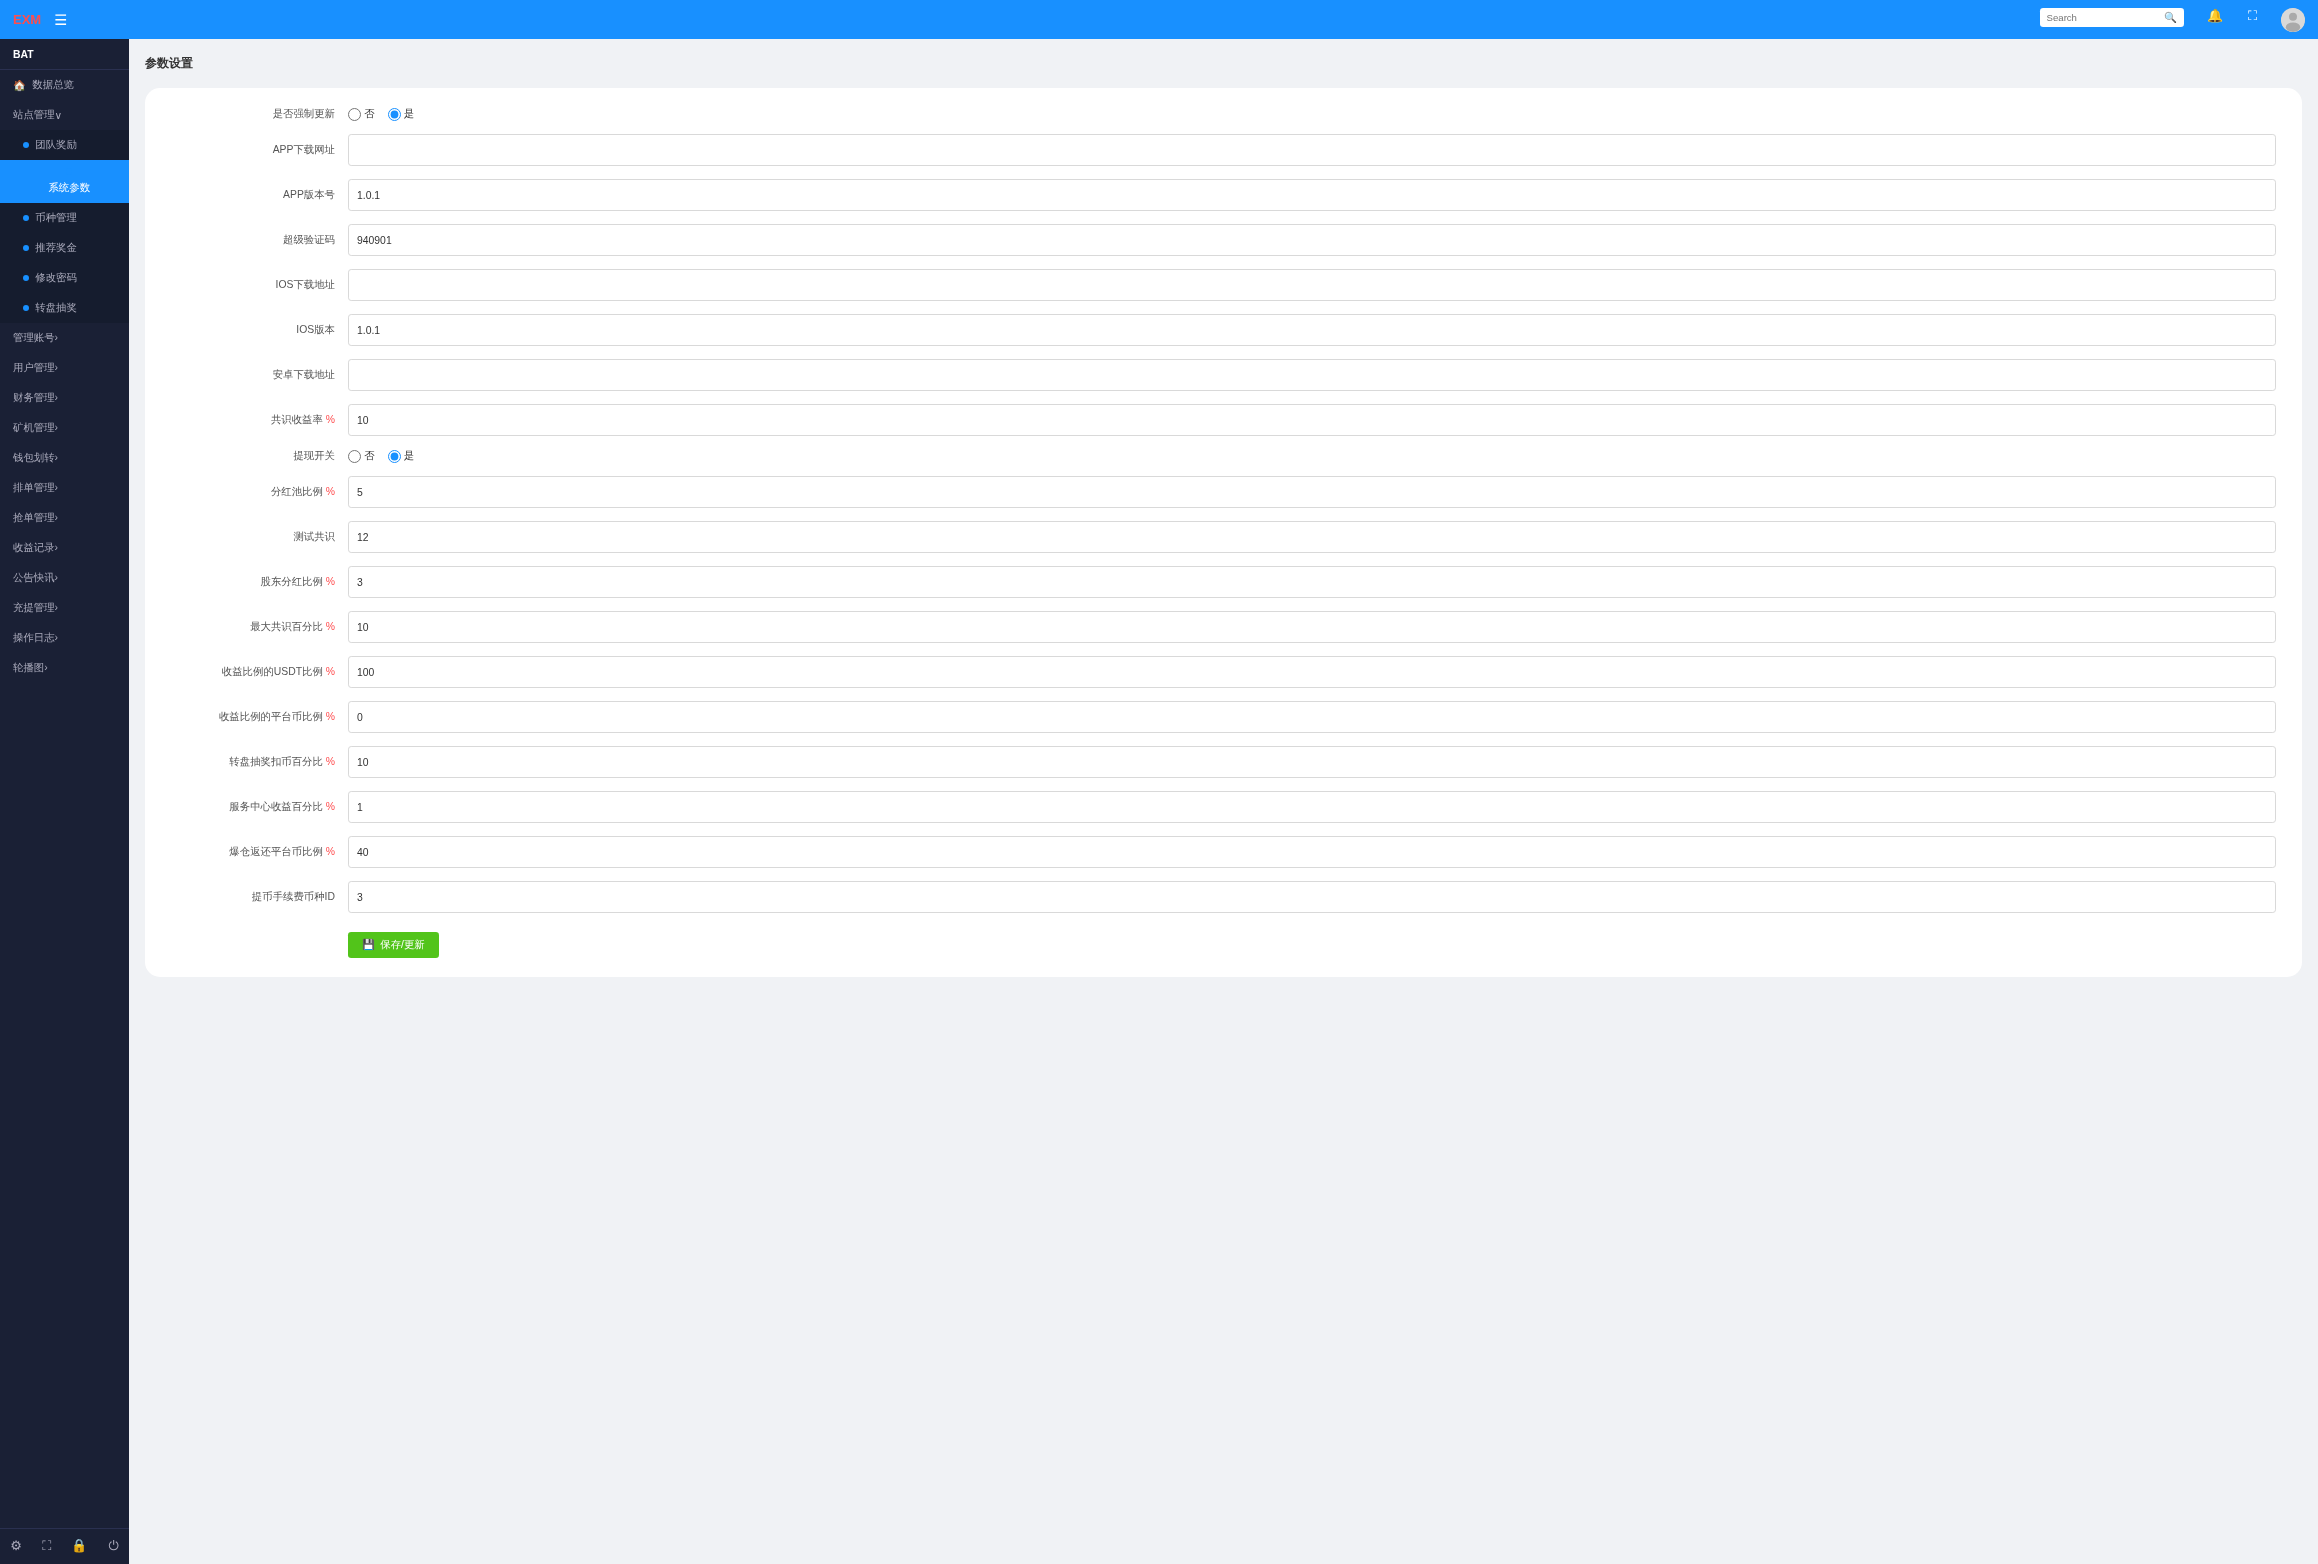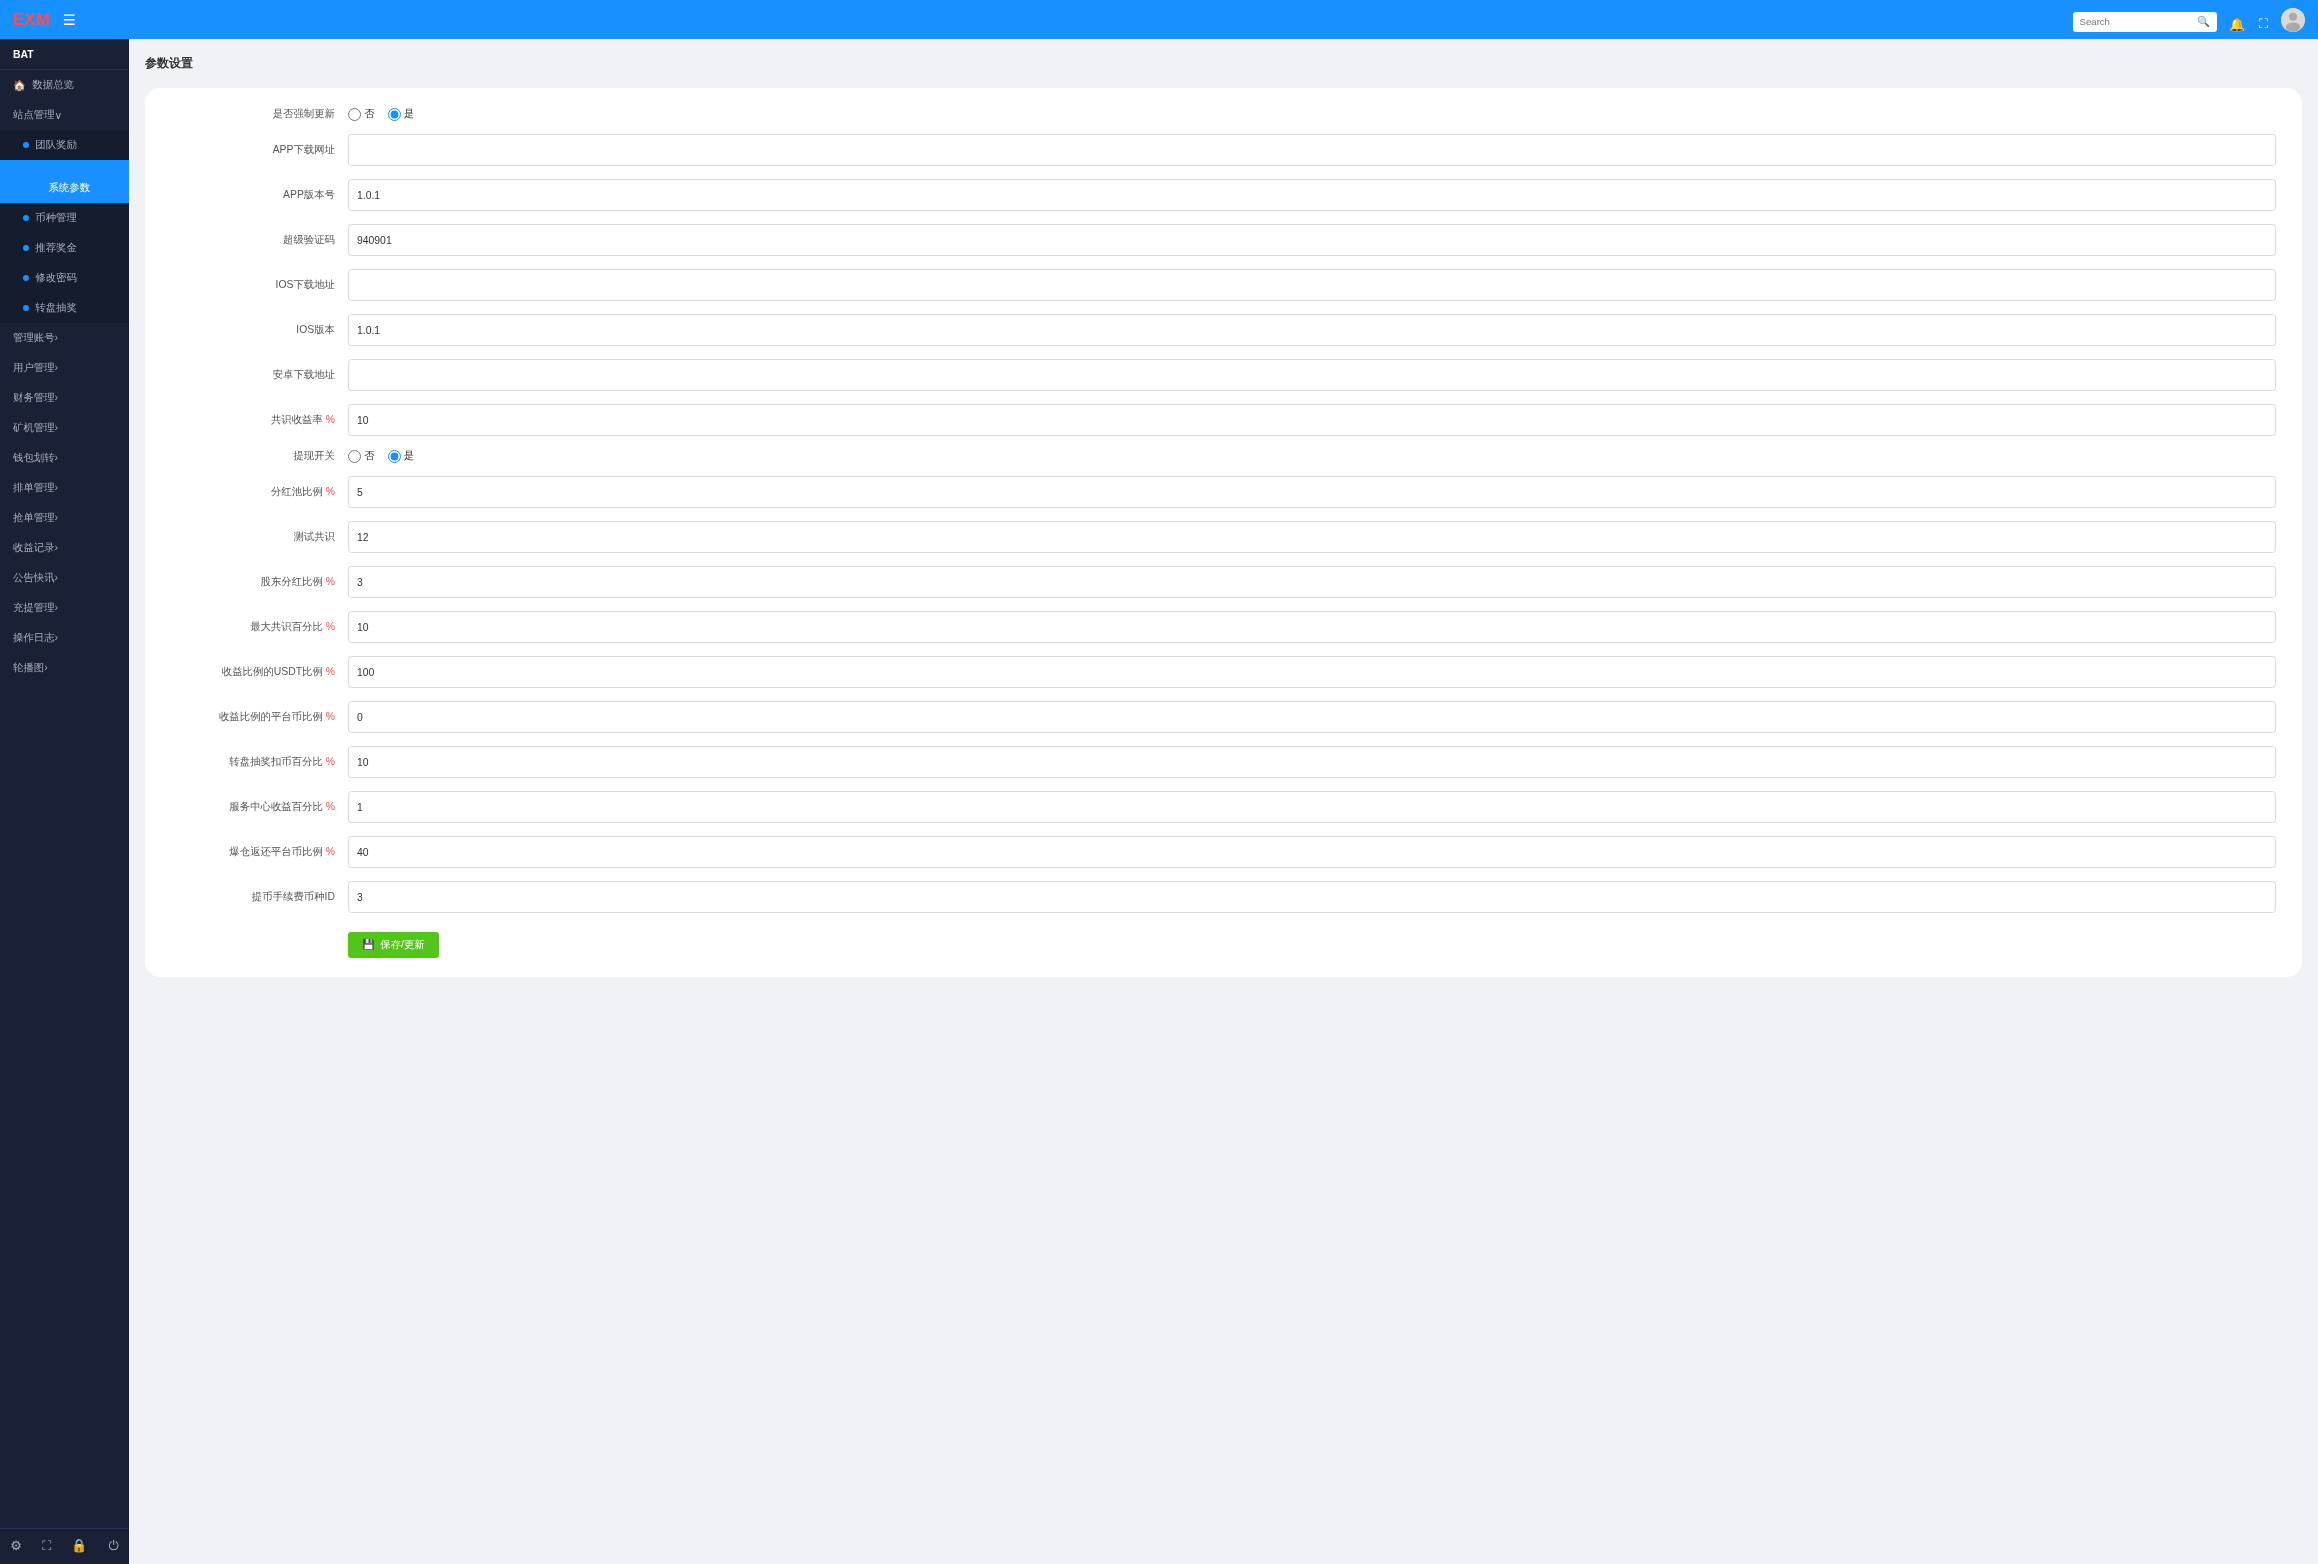--- a/index.html
+++ b/index.html
@@ -10,23 +10,23 @@
       height: 39px;
       background: #1890ff;
       display: flex;
       align-items: center;
       justify-content: space-between;
       padding: 0 13px;
       flex-shrink: 0;
       z-index: 100;
     }
     .header-left { display: flex; align-items: center; gap: 13px; }
-    .header-logo { color: #ff4d4f; font-weight: bold; font-size: 17px; }
+    .header-logo { color: #ff4d4f; font-weight: bold; font-size: 13px; }
     .header-menu-icon { color: white; font-size: 14.5px; cursor: pointer; }
-    .header-right { display: flex; align-items: flex-end; gap: 13px; }
+    .header-right { display: flex; align-items: flex-start; gap: 24px; }
     .search-box {
       display: flex;
       align-items: center;
       background: white;
       border-radius: 3.2px;
       padding: 3.2px 6.4px;
       gap: 4.8px;
     }
     .search-box input {
       border: none;

